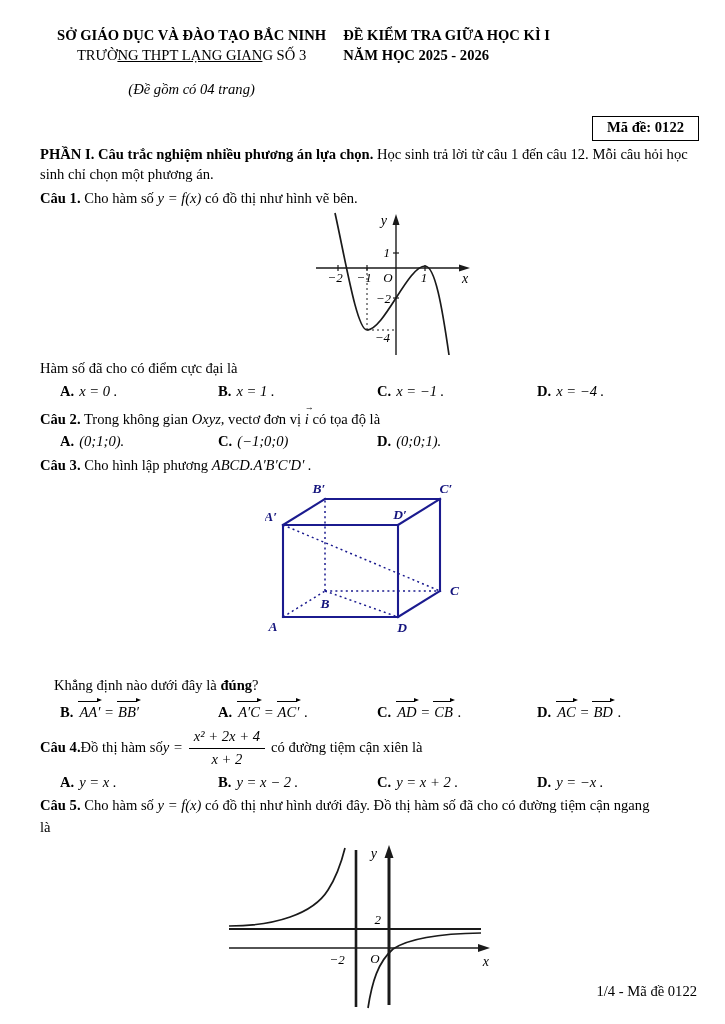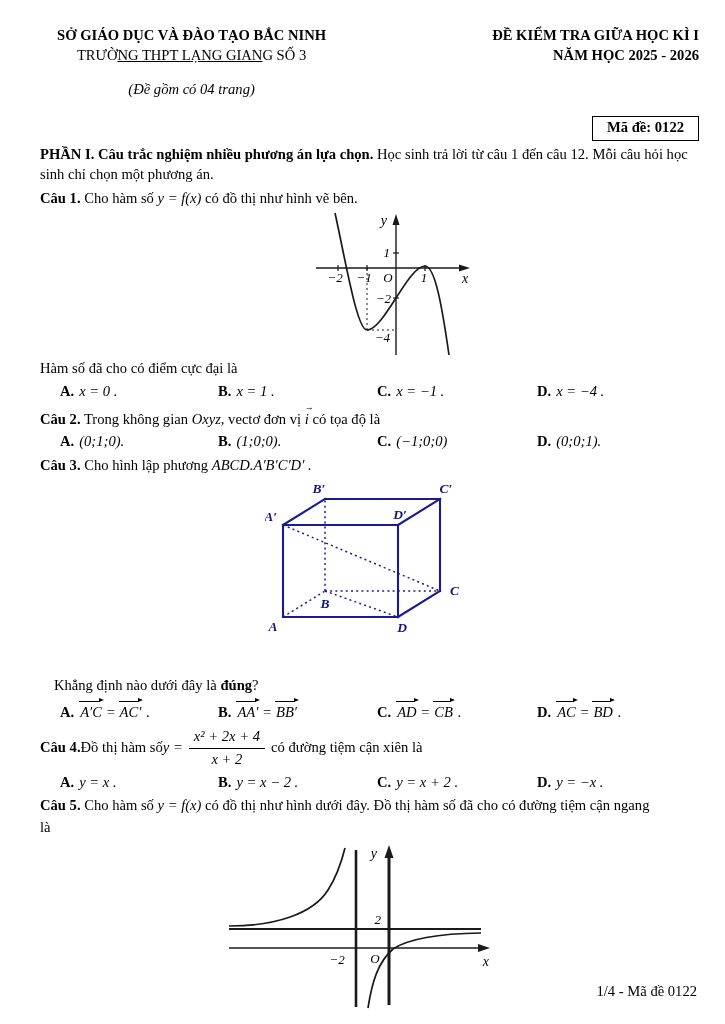--- a/index.html
+++ b/index.html
@@ -9,21 +9,21 @@
     font-family:"Liberation Serif", serif;
     font-size:14.6px;line-height:1.36;
     box-sizing:border-box;
     padding:26px 26px 18px 40px;
   }
   .b{font-weight:bold;}
   .math{font-family:"Liberation Serif",serif;font-style:italic;}
   
   .hdr{display:flex;width:100%;}
   .hdr-left{width:46%;text-align:center;}
-  .hdr-right{width:54%;text-align:right;}
+  .hdr-right{width:54%;text-align:left;}
   .hdr-left .dept{font-weight:bold;}
   .school-mid{text-decoration:underline;}
   .pages-note{font-style:italic;margin-top:14px;}
   .hdr-right .t{font-weight:bold;}
   .time-line{font-style:italic;font-size:14.2px;}
   .code-box{
     width:fit-content;margin:16px 0 4px auto;
     border:1.6px solid #000;padding:1px 14px 3px 14px;font-weight:bold;
   }
   
@@ -122,21 +122,20 @@
   <span class="opt"><span class="lab">B.</span><span class="val">x = 1 .</span></span>
   <span class="opt"><span class="lab">C.</span><span class="val">x = −1 .</span></span>
   <span class="opt"><span class="lab">D.</span><span class="val">x = −4 .</span></span>
 </div>
 
 <div class="qline">
   <span class="b">Câu 2.</span><span> Trong không gian </span><span class="math">Oxyz,</span><span> vectơ đơn vị </span><span class="vec">i</span><span> có tọa độ là</span>
 </div>
 <div class="opts">
   <span class="opt"><span class="lab">A.</span><span class="val">(0;1;0).</span></span>
-  <span class="opt"><span class="lab">B.</span><span class="val">(1;0;0).</span></span>
   <span class="opt"><span class="lab">C.</span><span class="val">(−1;0;0)</span></span>
   <span class="opt"><span class="lab">D.</span><span class="val">(0;0;1).</span></span>
 </div>
 
 <div class="qline">
   <span class="b">Câu 3.</span><span> Cho hình lập phương </span><span class="math">ABCD.A′B′C′D′ .</span>
 </div>
 
 <svg class="fig fig-cube" width="205" height="160" viewBox="0 0 205 160">
 
@@ -167,22 +166,22 @@
   <text class="cube-lbl" x="12" y="41" text-anchor="end">A′</text>
   <text class="cube-lbl" x="54" y="13" text-anchor="middle">B′</text>
   <text class="cube-lbl" x="181" y="13" text-anchor="middle">C′</text>
   <text class="cube-lbl" x="135" y="39" text-anchor="middle">D′</text>
 </svg>
 
 <div class="para indent">
   <span>Khẳng định nào dưới đây là </span><span class="b">đúng</span><span>?</span>
 </div>
 <div class="opts">
+  <span class="opt"><span class="lab">B.</span><span class="ovec">AA′</span> <span>=</span> <span class="ovec">BB′</span><span></span></span>
   <span class="opt"><span class="lab">A.</span><span class="ovec">A′C</span> <span>=</span> <span class="ovec">AC′</span><span> .</span></span>
-  <span class="opt"><span class="lab">B.</span><span class="ovec">AA′</span> <span>=</span> <span class="ovec">BB′</span><span></span></span>
   <span class="opt"><span class="lab">C.</span><span class="ovec">AD</span> <span>=</span> <span class="ovec">CB</span><span> .</span></span>
   <span class="opt"><span class="lab">D.</span><span class="ovec">AC</span> <span>=</span> <span class="ovec">BD</span><span> .</span></span>
 </div>
 
 <div class="qline fracline">
   <span class="b">Câu 4.</span>
     <span> Đồ thị hàm số </span>
   <span class="math">y =</span>
   <span class="frac math">
     <span class="num">x² + 2x + 4</span>

